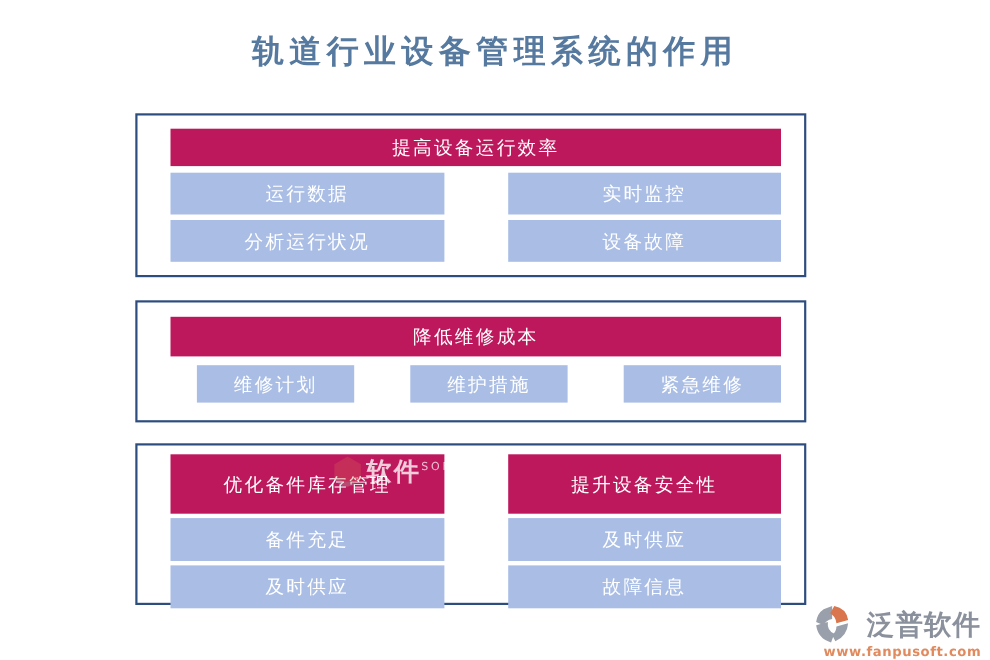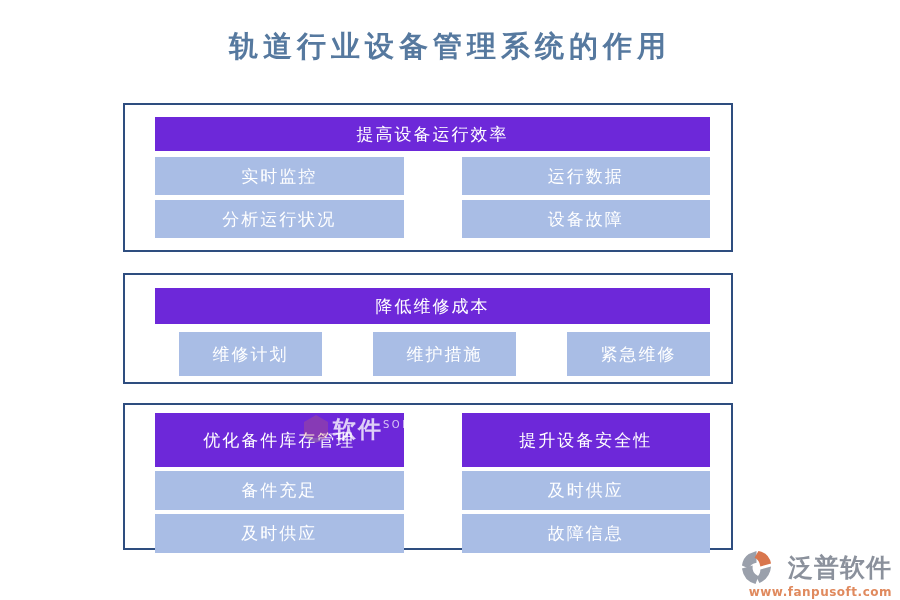--- a/index.html
+++ b/index.html
@@ -41,39 +41,39 @@
 
   .bar {
     display: flex;
     align-items: center;
     justify-content: center;
     color: #ffffff;
     font-size: 17px;
     letter-spacing: 2px;
     white-space: nowrap;
   }
-  .hdr { background: #6d28d9; }
+  .hdr { background: #be185d; }
   .itm { background: #a9bde5; }
 
   .p1-header { height: 34px; margin-bottom: 6px; }
   .grid-2x2 {
     display: grid;
     grid-template-columns: 1fr 1fr;
     column-gap: 58px;
     row-gap: 5px;
   }
   .grid-2x2 .itm { height: 38px; }
 
   .p2-header { height: 36px; margin-bottom: 8px; }
   .grid-3 {
     display: grid;
     grid-template-columns: repeat(3, 1fr);
     column-gap: 27px;
   }
-  .grid-3 .itm { height: 44px; margin-left: 24px; }
+  .grid-3 .itm { height: 34px; margin-left: 24px; }
 
   .cols-2 {
     display: grid;
     grid-template-columns: 1fr 1fr;
     column-gap: 58px;
   }
   .col { display: flex; flex-direction: column; row-gap: 4px; }
   .col .hdr { height: 54px; }
   .col .itm { height: 39px; }
 
@@ -145,22 +145,22 @@
   }
 </style>
 </head>
 <body>
 
 <h1 class="title">轨道行业设备管理系统的作用</h1>
 
 <div class="panel panel-1">
   <div class="bar hdr p1-header">提高设备运行效率</div>
   <div class="grid-2x2">
+    <div class="bar itm">运行数据</div>
     <div class="bar itm">实时监控</div>
-    <div class="bar itm">运行数据</div>
     <div class="bar itm">分析运行状况</div>
     <div class="bar itm">设备故障</div>
   </div>
 </div>
 
 <div class="panel panel-2">
   <div class="bar hdr p2-header">降低维修成本</div>
   <div class="grid-3">
     <div class="bar itm">维修计划</div>
     <div class="bar itm">维护措施</div>

